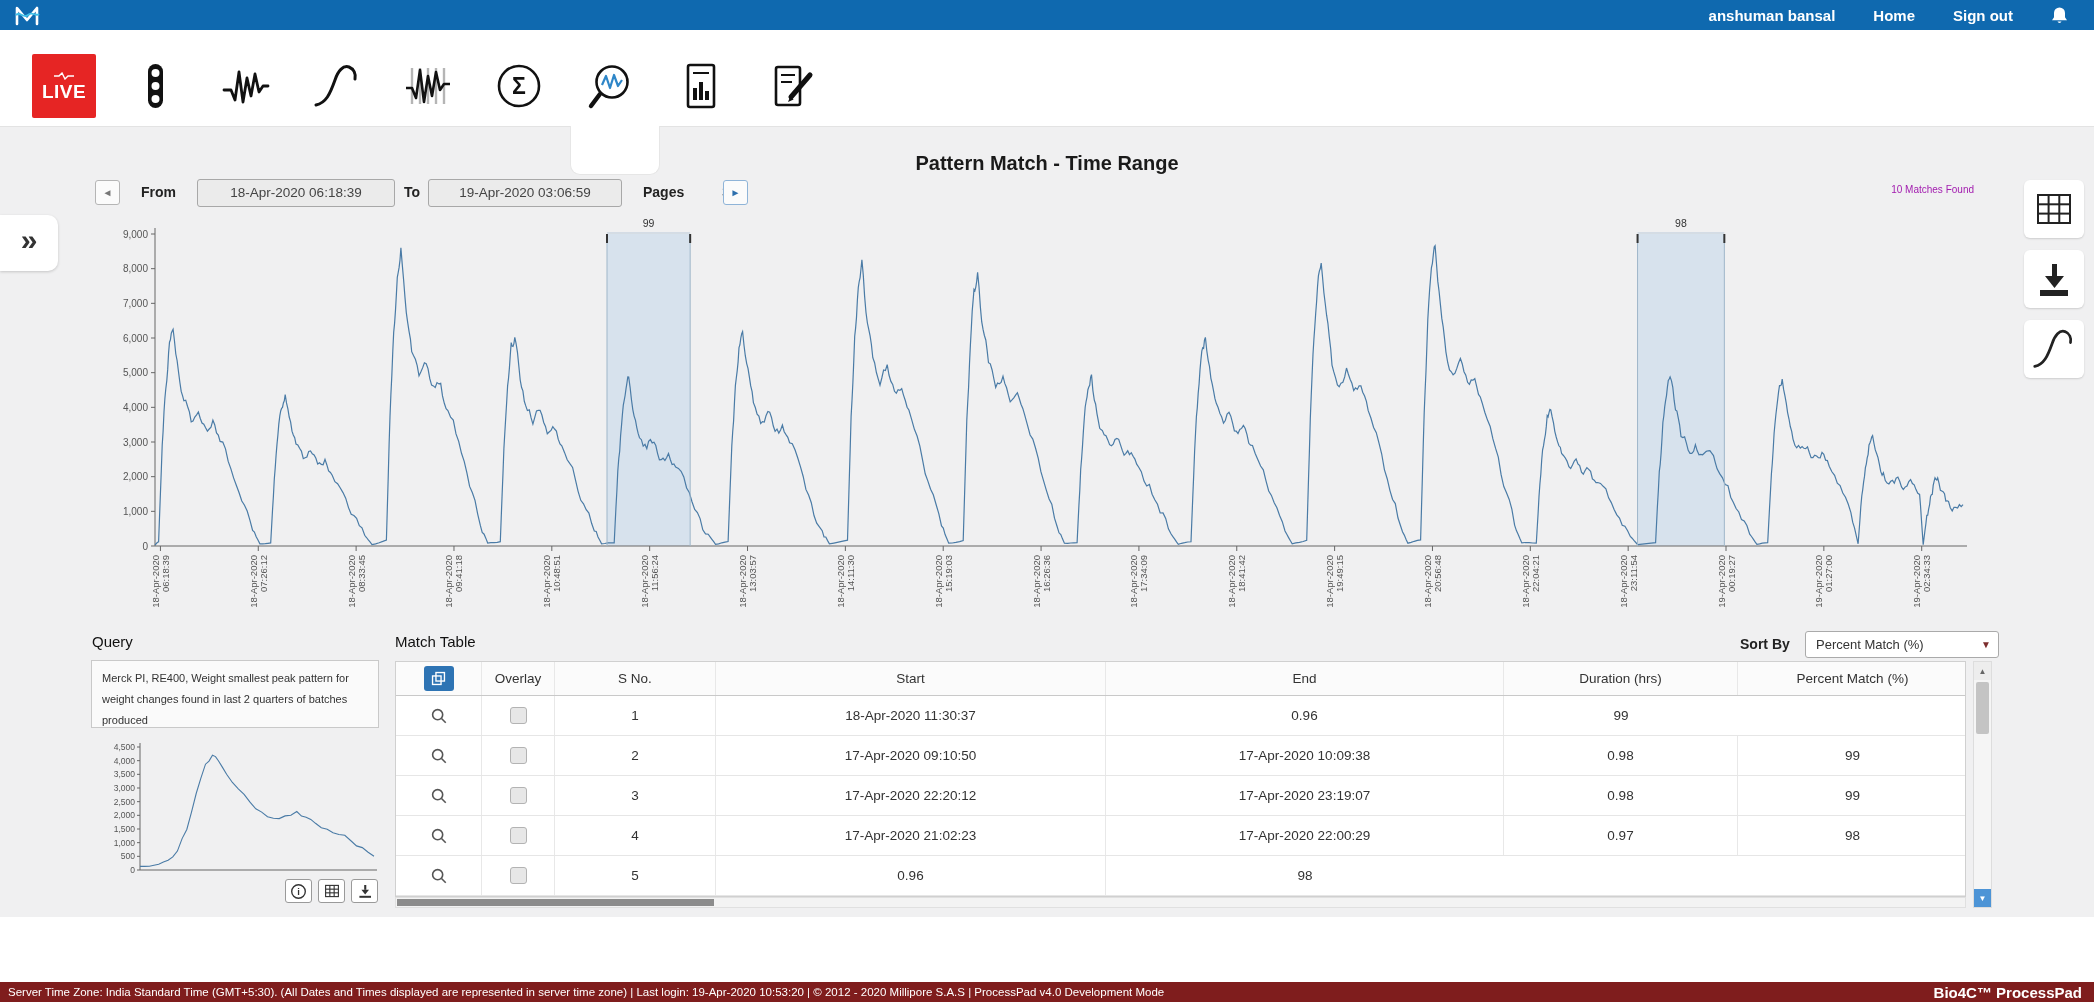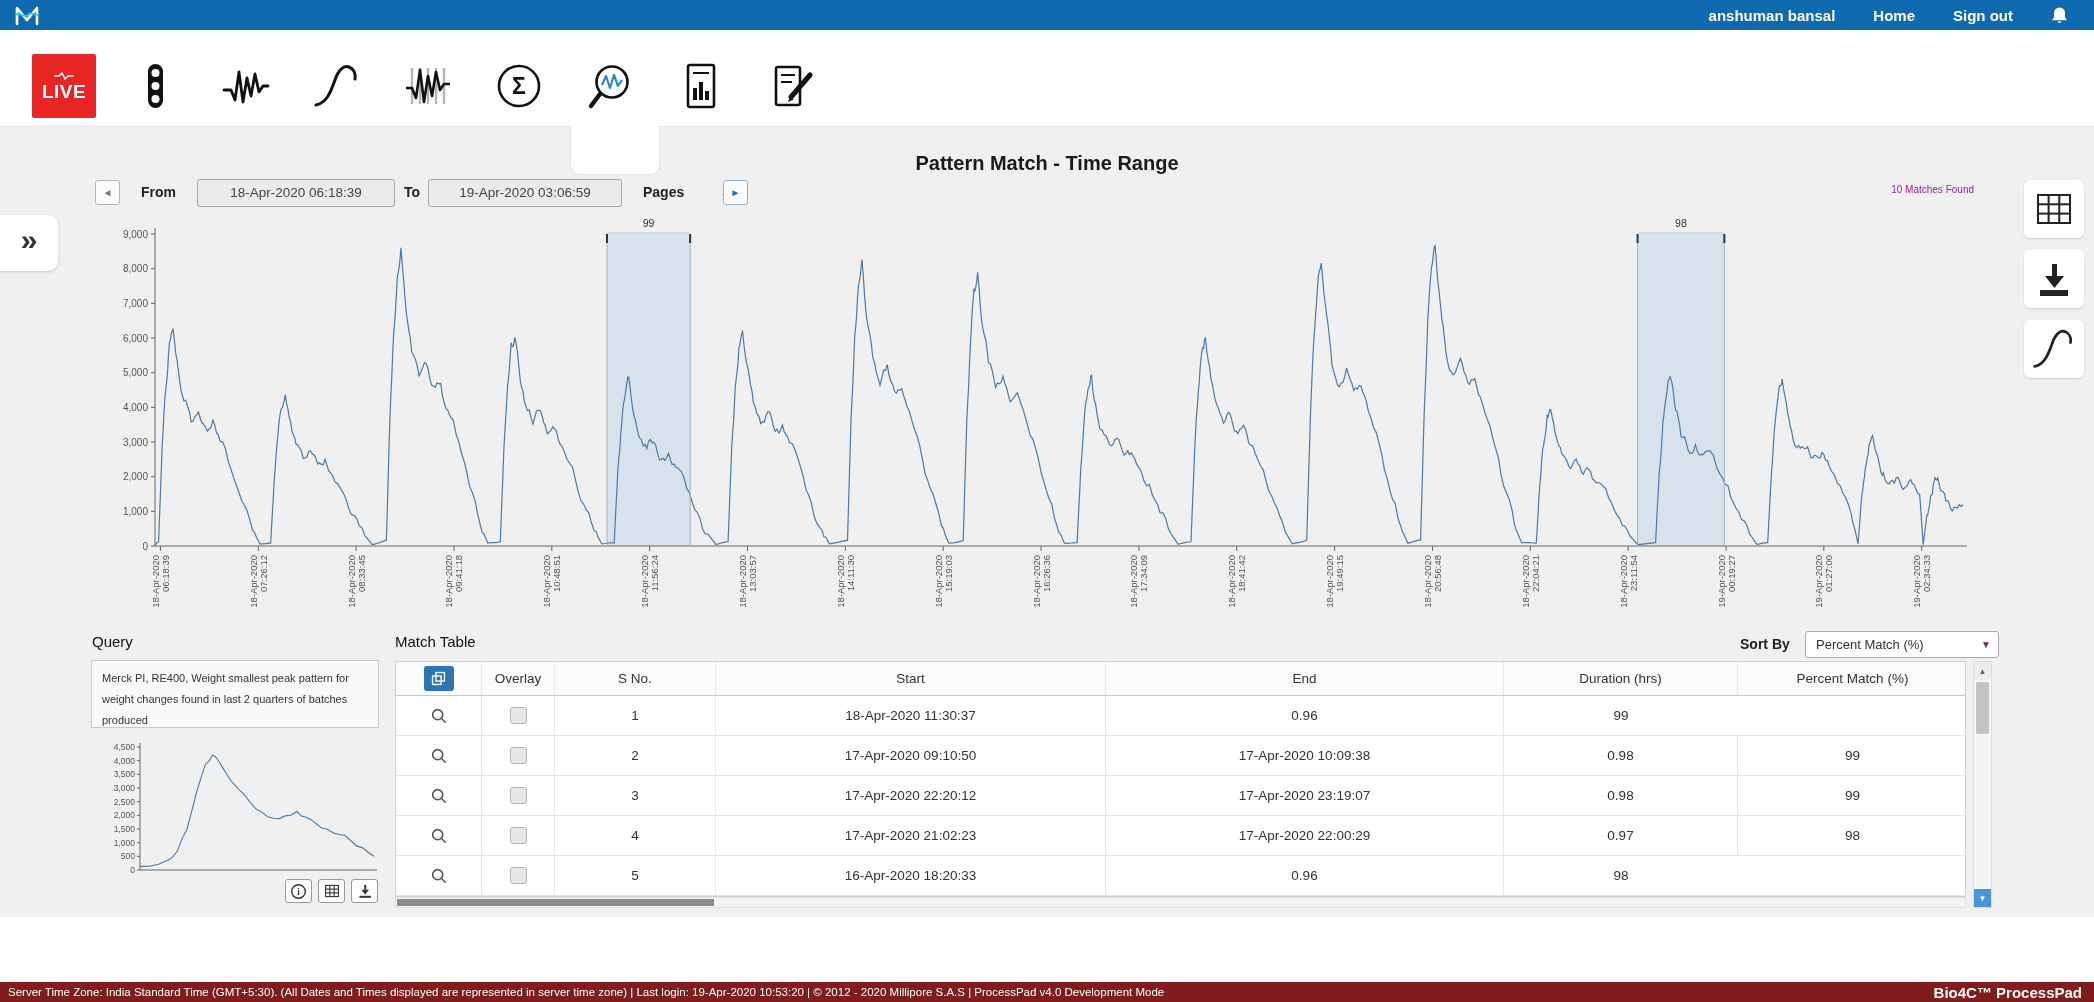--- a/index.html
+++ b/index.html
@@ -467,21 +467,20 @@
             <div class="tcell" style="cursor:pointer">
               <svg width="18" height="18" viewBox="0 0 20 20">
                 <circle cx="8.5" cy="8.5" r="5.6" fill="none" stroke="#555" stroke-width="1.8"></circle>
                 <line x1="12.8" y1="12.8" x2="17.5" y2="17.5" stroke="#555" stroke-width="1.8"></line>
               </svg>
             </div>
             <div class="tcell">
               <span class="checkbox"></span>
             </div>
             <div class="tcell">5</div>
-            <div class="tcell">16-Apr-2020 18:20:33</div>
             <div class="tcell">0.96</div>
             <div class="tcell">98</div>
           </div>
         </div>
     </div>
 
     <div class="vsb">
       <div class="vsb-up">
           <span>▲</span>
         </div>

